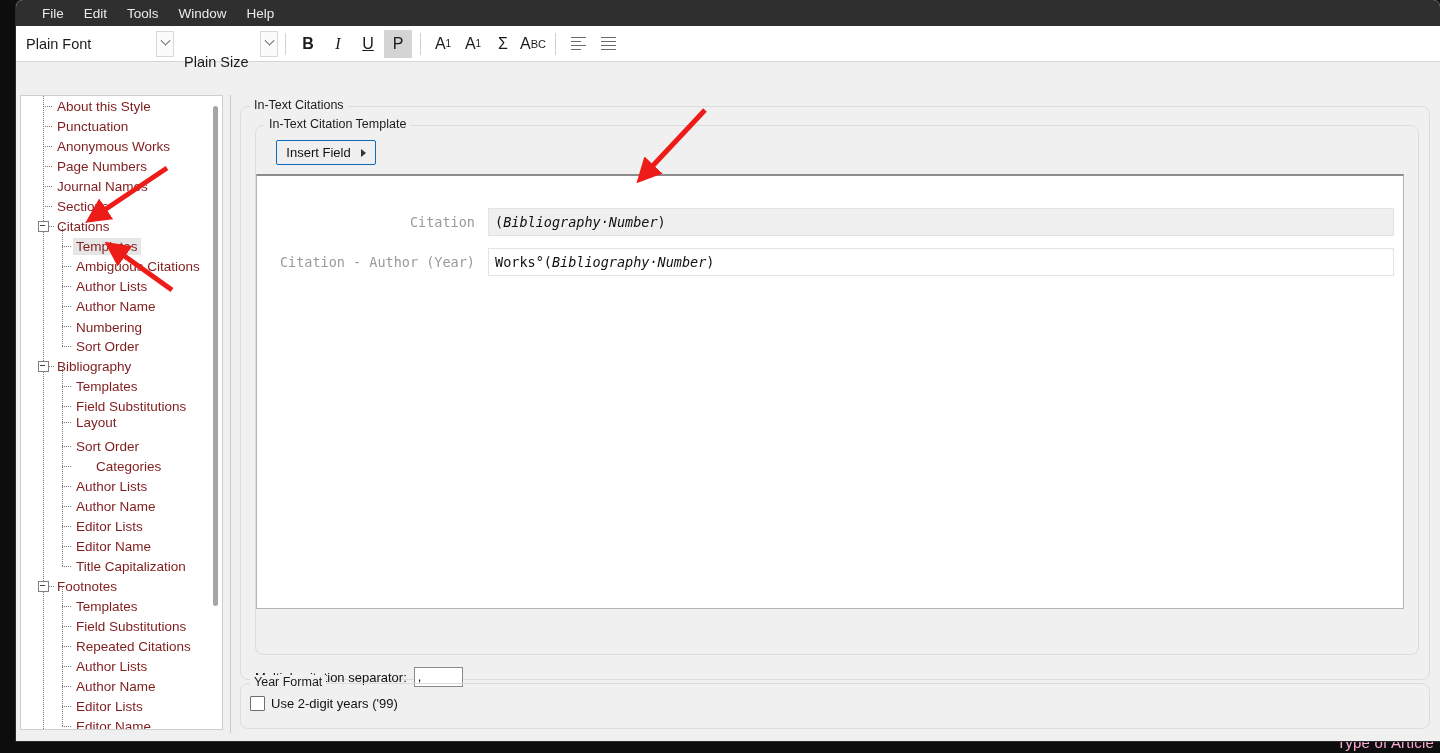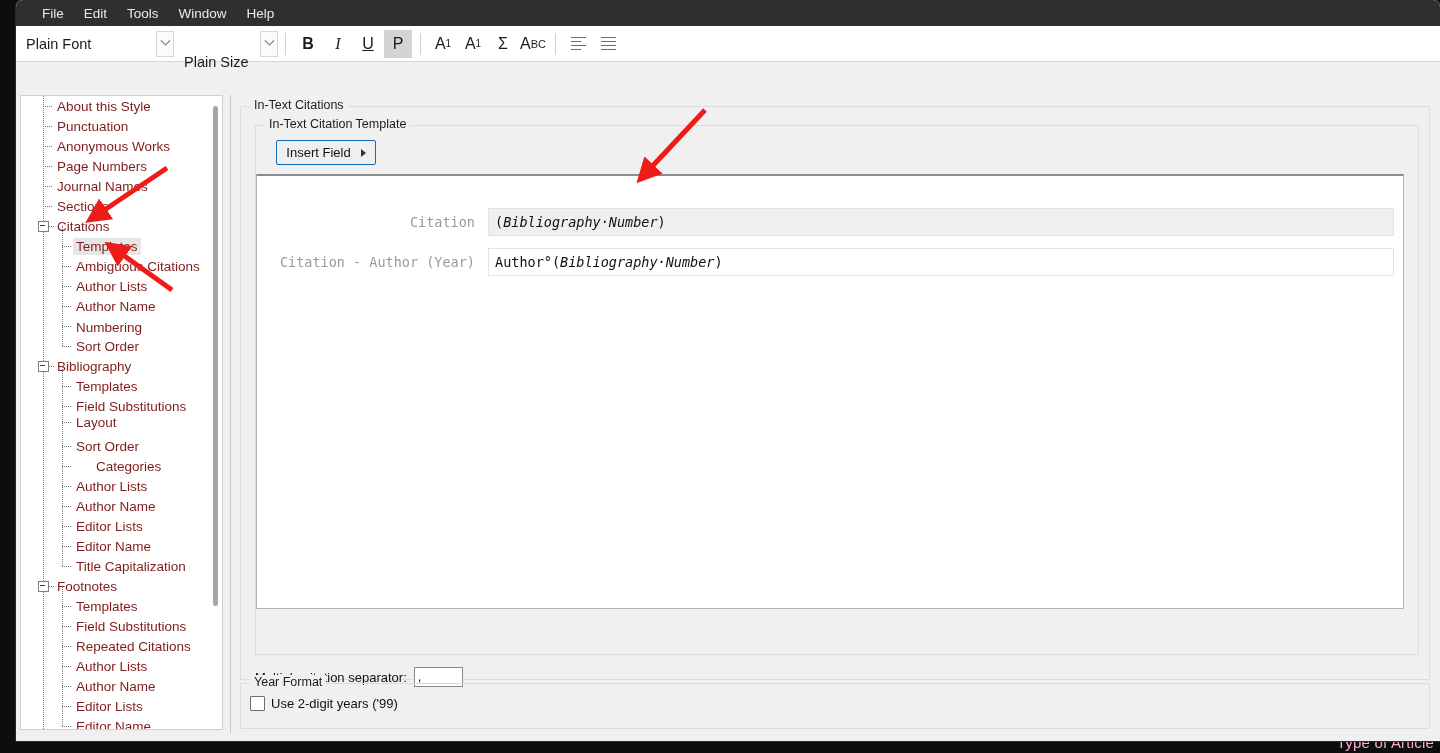--- a/index.html
+++ b/index.html
@@ -219,21 +219,21 @@
   .right-panel {
     position: absolute;
     left: 214px; top: 0px;
     width: 1206px; height: 646px;
     background: #f0f0f0;
     border-left: 1px solid #c8c8c8;
   }
   .group {
     position: absolute;
     border: 1px solid #dcdcdc;
-    border-radius: 1px;
+    border-radius: 8px;
   }
   .group > .gl {
     position: absolute;
     top: -9px; left: 9px;
     background: #f0f0f0;
     padding: 0 4px;
     font-size: 12.5px;
     color: #1b1b1b;
     white-space: nowrap;
   }
@@ -578,21 +578,21 @@
                 <div class="rowlabel">Citation</div>
                 <div class="rowfield">
                   <span>(</span>
                     <span class="fld-italic">Bibliography·Number</span>
                     <span>)</span>
                 </div>
               </div>
               <div class="tmpl-row" style="top:72px">
                 <div class="rowlabel">Citation - Author (Year)</div>
                 <div class="rowfield">
-                  <span>Author°(</span>
+                  <span>Works°(</span>
                     <span class="fld-italic">Bibliography·Number</span>
                     <span>)</span>
                 </div>
               </div>
             </div>
           </div>
 
           <div class="sep-row">
             <span>Multiple citation separator:</span>
             <span class="sep-input">,</span>

